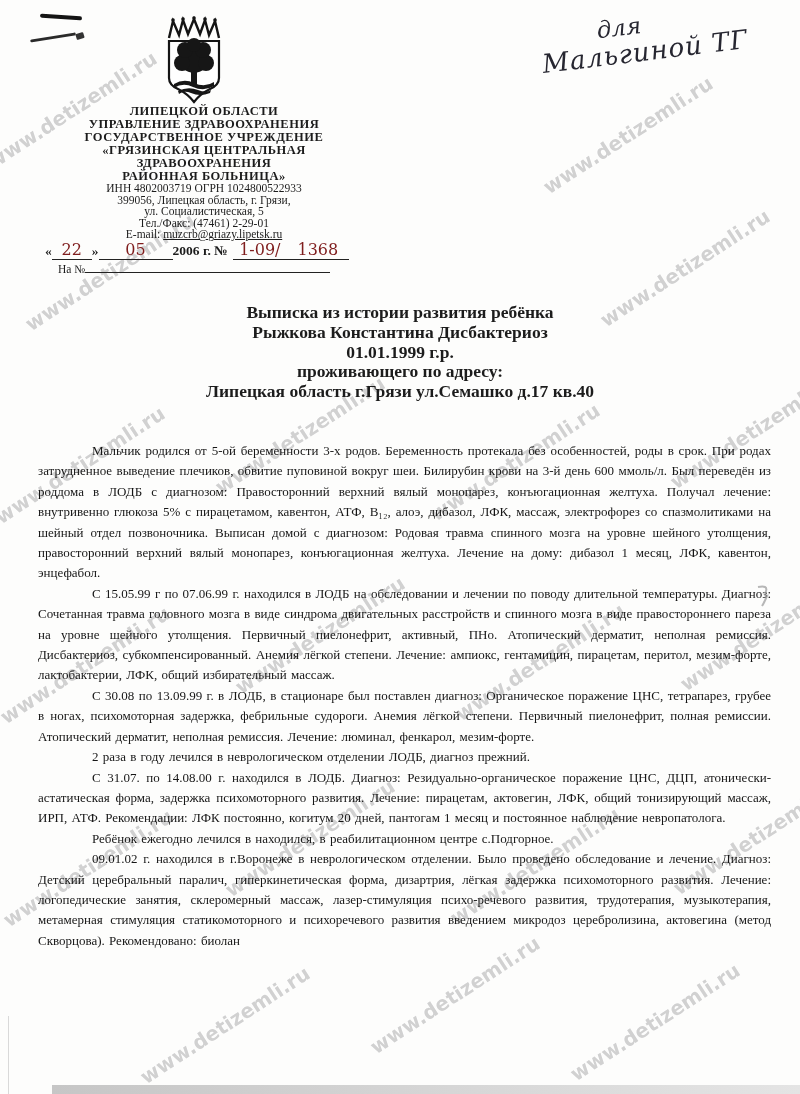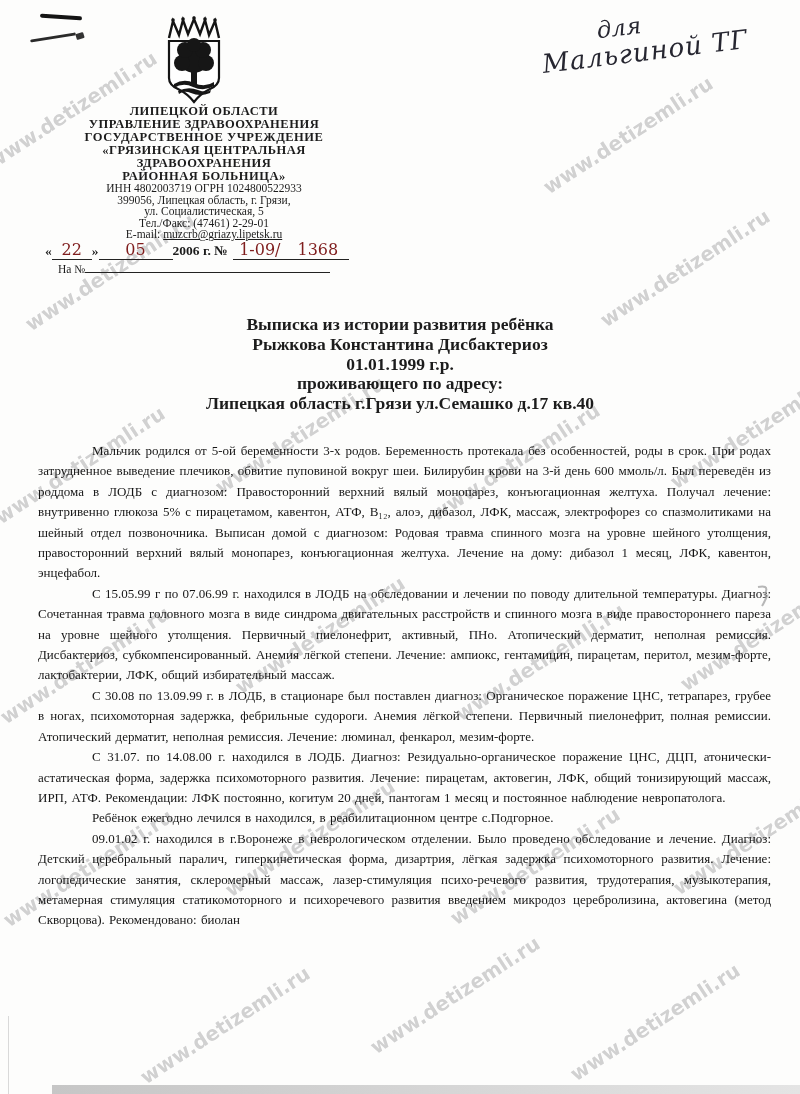--- a/index.html
+++ b/index.html
@@ -47,21 +47,21 @@
   .hw { font-family:"DejaVu Serif", serif; font-weight:normal; font-size:16px; color:#7f1d1d; }
   .uline { display:inline-block; border-bottom:1.3px solid #222; text-align:center; position:relative; top:0; }
   .u-day { width:40px; }
   .u-month { width:74px; }
   .u-no1 { width:54px; margin-left:5px; }
   .u-no2 { width:62px; }
   .na-line { position:absolute; left:58px; top:261px; font-size:11.5px; }
   .na-blank { display:inline-block; width:245px; border-bottom:1.2px solid #222; height:11px; }
 
   
-  .title-block { position:absolute; left:0; top:303px; width:800px; text-align:center;margin-top:12px; }
+  .title-block { position:absolute; left:0; top:303px; width:800px; text-align:center; }
   .title-line { font-weight:bold; font-size:17.5px; line-height:19.8px; }
 
   
   .body-text { position:absolute; left:38px; top:441px; width:733px; font-size:13px; line-height:20.4px; text-align:justify; color:#161616; }
   .body-text p { margin:0; text-indent:54px; word-spacing:1px; }
 
   
   .smudge { position:absolute; left:754px; top:583px; opacity:.7; }
   .edge-line { position:absolute; left:8px; top:1016px; width:1px; height:78px; background:#d9d9d9; }
   .bottom-band { position:absolute; left:52px; top:1085px; width:748px; height:9px; background:linear-gradient(to right,#c6c6c6,#e4e4e4); }
@@ -158,20 +158,21 @@
     <div class="title-line">Рыжкова Константина Дисбактериоз</div>
     <div class="title-line">01.01.1999 г.р.</div>
     <div class="title-line">проживающего по адресу:</div>
     <div class="title-line">Липецкая область г.Грязи ул.Семашко д.17 кв.40</div>
   </div>
 
   <div class="body-text">
     <p>Мальчик родился от 5-ой беременности 3-х родов. Беременность протекала без особенностей, роды в срок. При родах затрудненное выведение плечиков, обвитие пуповиной вокруг шеи. Билирубин крови на 3-й день 600 ммоль/л. Был переведён из роддома в ЛОДБ с диагнозом: Правосторонний верхний вялый монопарез, конъюгационная желтуха. Получал лечение: внутривенно глюкоза 5% с пирацетамом, кавентон, АТФ, В₁₂, алоэ, дибазол, ЛФК, массаж, электрофорез со спазмолитиками на шейный отдел позвоночника. Выписан домой с диагнозом: Родовая травма спинного мозга на уровне шейного утолщения, правосторонний верхний вялый монопарез, конъюгационная желтуха. Лечение на дому: дибазол 1 месяц, ЛФК, кавентон, энцефабол.</p>
     <p>С 15.05.99 г по 07.06.99 г. находился в ЛОДБ на обследовании и лечении по поводу длительной температуры. Диагноз: Сочетанная травма головного мозга в виде синдрома двигательных расстройств и спинного мозга в виде правостороннего пареза на уровне шейного утолщения. Первичный пиелонефрит, активный, ПНо. Атопический дерматит, неполная ремиссия. Дисбактериоз, субкомпенсированный. Анемия лёгкой степени. Лечение: ампиокс, гентамицин, пирацетам, перитол, мезим-форте, лактобактерии, ЛФК, общий избирательный массаж.</p>
     <p>С 30.08 по 13.09.99 г. в ЛОДБ, в стационаре был поставлен диагноз: Органическое поражение ЦНС, тетрапарез, грубее в ногах, психомоторная задержка, фебрильные судороги. Анемия лёгкой степени. Первичный пиелонефрит, полная ремиссии. Атопический дерматит, неполная ремиссия. Лечение: люминал, фенкарол, мезим-форте.</p>
+    <p>2 раза в году лечился в неврологическом отделении ЛОДБ, диагноз прежний.</p>
     <p>С 31.07. по 14.08.00 г. находился в ЛОДБ. Диагноз: Резидуально-органическое поражение ЦНС, ДЦП, атонически-астатическая форма, задержка психомоторного развития. Лечение: пирацетам, актовегин, ЛФК, общий тонизирующий массаж, ИРП, АТФ. Рекомендации: ЛФК постоянно, когитум 20 дней, пантогам 1 месяц и постоянное наблюдение невропатолога.</p>
     <p>Ребёнок ежегодно лечился в находился, в реабилитационном центре с.Подгорное.</p>
     <p>09.01.02 г. находился в г.Воронеже в неврологическом отделении. Было проведено обследование и лечение. Диагноз: Детский церебральный паралич, гиперкинетическая форма, дизартрия, лёгкая задержка психомоторного развития. Лечение: логопедические занятия, склеромерный массаж, лазер-стимуляция психо-речевого развития, трудотерапия, музыкотерапия, метамерная стимуляция статикомоторного и психоречевого развития введением микродоз церебролизина, актовегина (метод Скворцова). Рекомендовано: биолан</p>
   </div>
 
   <svg class="smudge" width="20" height="26" viewBox="0 0 20 26">
     <path d="M4 4 Q14 2 12 8 Q10 14 13 13 Q10 20 8 23" stroke="#9a9a9a" stroke-width="2" fill="none"></path>
   </svg>
   <div class="edge-line"></div>
   <div class="bottom-band"></div>

